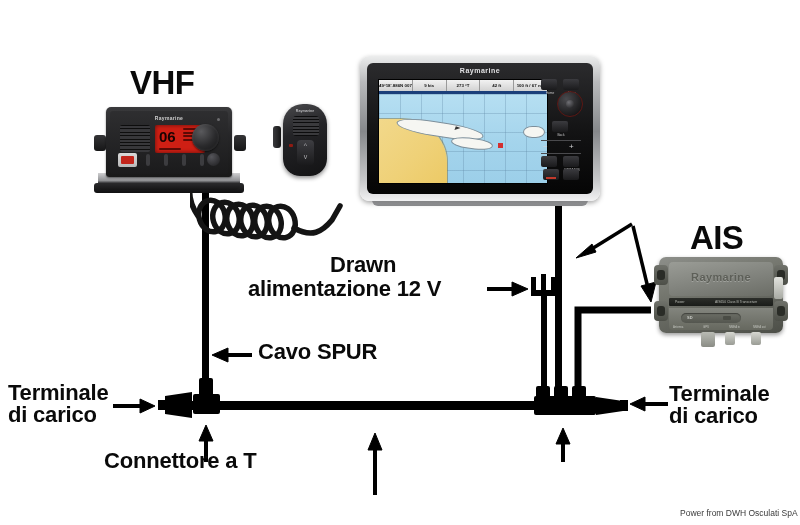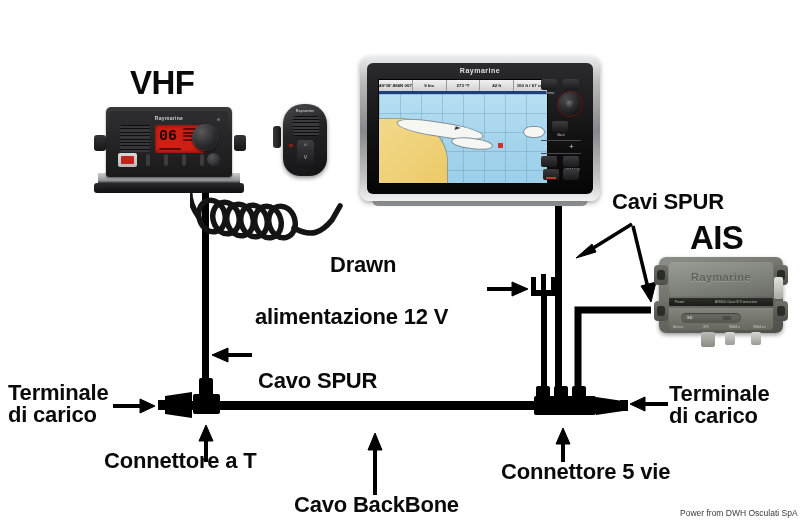--- a/index.html
+++ b/index.html
@@ -57,21 +57,21 @@
     background:repeating-linear-gradient(180deg,#0d0d0d 0 1px,#37373a 1px 3.4px);
     border-radius:2px;
   }
   .vhf-screen{
     position:absolute;left:45px;top:14px;width:50px;height:28px;
     background:#cf1f14;border-radius:2px;overflow:hidden;
     box-shadow:inset 0 0 4px rgba(0,0,0,.55);
   }
   .vhf-chan{
     position:absolute;left:4px;top:4px;font-size:15px;line-height:15px;
-    font-weight:bold;color:#1a0302;font-family:Liberation Mono, monospace;text-align:right;
+    font-weight:bold;color:#1a0302;font-family:Liberation Sans, sans-serif;text-align:right;
   }
   .vhf-scr-r{position:absolute;right:2px;top:3px;width:20px;}
   .vhf-scr-r i{display:block;height:2px;background:#5c0a05;margin-bottom:1.6px;border-radius:1px;}
   .vhf-scr-b{position:absolute;left:4px;bottom:3px;width:22px;height:2px;background:#5c0a05;border-radius:1px;}
   .vhf-knob{
     position:absolute;right:9px;top:13px;width:27px;height:27px;border-radius:50%;
     background:radial-gradient(circle at 34% 28%,#5a5a5d 0%,#2a2a2c 55%,#121213 100%);
     box-shadow:0 1px 2px rgba(0,0,0,.6), inset 0 0 3px rgba(255,255,255,.12);
   }
   .vhf-dot{position:absolute;right:8px;top:7px;width:3px;height:3px;border-radius:50%;background:#6d6d70;}
@@ -513,34 +513,31 @@
       <div class="ais-coax" style="left:66px;"></div>
       <div class="ais-coax" style="left:92px;"></div>
     </div>
   </div>
 
   <div class="lbl big" style="left:130px;top:66px;">VHF</div>
 
 
   <div class="lbl big" style="left:690px;top:221px;">AIS</div>
 
-  <div class="lbl mid" style="left:612px;top:191px;">Cavi SPUR</div>
-
-  <div class="lbl mid" style="left:258px;top:341px;margin-top:29px;">Cavo SPUR</div>
+
+  <div class="lbl mid" style="left:258px;top:341px;">Cavo SPUR</div>
 
   <div class="lbl mid" style="left:330px;top:254px;text-align:center;">Drawn</div>
-  <div class="lbl mid" style="left:255px;top:278px;margin-top:28px;">alimentazione 12 V</div>
+  <div class="lbl mid" style="left:248px;top:278px;">alimentazione 12 V</div>
 
   <div class="lbl mid" style="left:8px;top:382px;">Terminale</div>
   <div class="lbl mid" style="left:8px;top:404px;">di carico</div>
 
   <div class="lbl mid" style="left:669px;top:383px;">Terminale</div>
   <div class="lbl mid" style="left:669px;top:405px;">di carico</div>
 
   <div class="lbl mid" style="left:104px;top:450px;">Connettore a T</div>
 
-  <div class="lbl mid" style="left:501px;top:461px;">Connettore 5 vie</div>
-
-  <div class="lbl mid" style="left:294px;top:494px;">Cavo BackBone</div>
+
 
   <div class="credit" style="left:680px;top:508px;">Power from DWH Osculati SpA</div>
 
 </div>
 
 </body></html>

